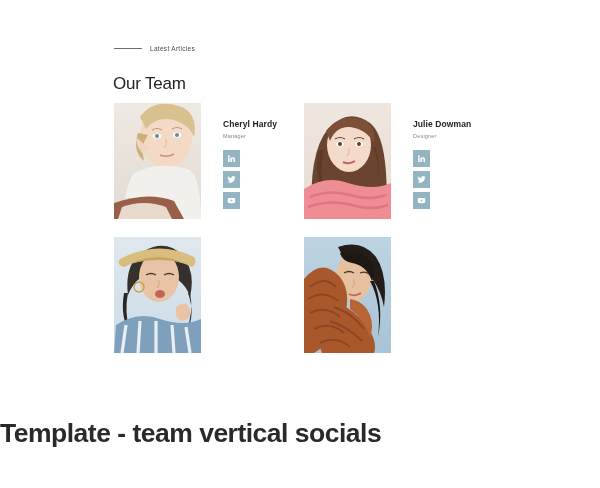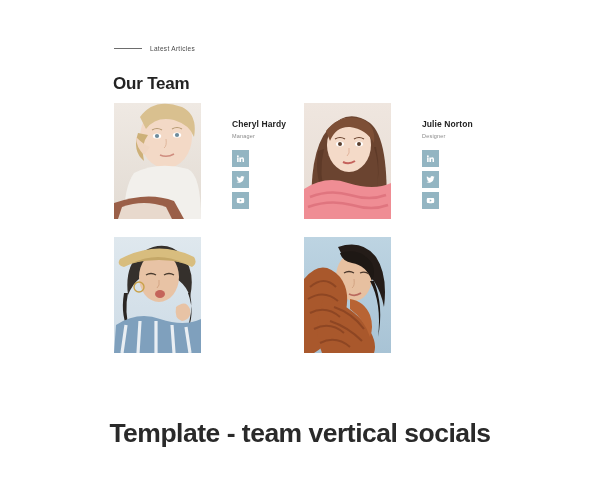--- a/index.html
+++ b/index.html
@@ -40,21 +40,21 @@
     letter-spacing: 0.3px;
     color: #4a4a4a;
     white-space: nowrap;
   }
 
   .section-title {
     position: absolute;
     left: 113px;
     top: 63px;
     font-size: 17px;
-    font-weight: bold;
+    font-weight: normal;
     letter-spacing: -0.2px;
     color: #232323;
     white-space: nowrap;
   }
 
   
   .team-grid {
     position: absolute;
     left: 114px;
     top: 103px;
@@ -77,21 +77,21 @@
     overflow: hidden;
     background: #d8d3cd;
   }
   .member-photo svg {
     display: block;
     width: 87px;
     height: 116px;
   }
 
   .member-info {
-    padding-left: 31px;
+    padding-left: 22px;
     padding-top: 17px;
     display: flex;
     flex-direction: column;
   }
 
   .member-name {
     font-size: 8.5px;
     font-weight: bold;
     color: #232323;
     letter-spacing: 0.1px;
@@ -128,21 +128,20 @@
     height: 9px;
     fill: #ffffff;
   }
 
   
   .page-caption {
     position: absolute;
     left: 0;
     right: 0;
     top: 418px;
-    text-align: center;
     font-size: 26.5px;
     font-weight: bold;
     letter-spacing: -0.5px;
     color: #2a2a2a;
   }
 </style>
 </head>
 <body>
 
 <div class="page">
@@ -228,21 +227,21 @@
           <path d="M31 36 Q36 33 41 36" stroke="#6b4430" stroke-width="1.2" fill="none"></path>
           <path d="M50 36 Q55 33 60 36" stroke="#6b4430" stroke-width="1.2" fill="none"></path>
           <path d="M45 45 Q46 51 43 53" stroke="#e2b49c" stroke-width="1" fill="none"></path>
           <path d="M39 59 Q45 62 51 58" stroke="#c4625c" stroke-width="2" fill="none"></path>
           <path d="M0 86 Q22 72 44 80 Q70 88 87 80 L87 116 L0 116 Z" fill="#ef8d94"></path>
           <path d="M6 94 Q26 86 46 92 Q66 98 82 92" stroke="#e0757f" stroke-width="2.5" fill="none"></path>
           <path d="M4 104 Q26 96 48 102 Q68 108 84 102" stroke="#e0757f" stroke-width="2.5" fill="none"></path>
         </svg>
       </div>
       <div class="member-info">
-        <div class="member-name">Julie Norton</div>
+        <div class="member-name">Julie Dowman</div>
         <div class="member-role">Designer</div>
         <div class="social-stack">
           <a class="social-tile">
             <svg viewBox="0 0 24 24" aria-hidden="true">
                 <path d="M4.98 3.5a2.5 2.5 0 1 1 0 5 2.5 2.5 0 0 1 0-5zM3 9h4v12H3zM9 9h3.8v1.7h.05c.53-1 1.83-2.05 3.77-2.05 4.03 0 4.78 2.65 4.78 6.1V21h-4v-5.4c0-1.29-.02-2.95-1.8-2.95-1.8 0-2.07 1.4-2.07 2.85V21H9z"></path>
               </svg>
           </a>
           <a class="social-tile">
             <svg viewBox="0 0 24 24" aria-hidden="true">
                 <path d="M23 4.9c-.8.36-1.7.6-2.6.72a4.5 4.5 0 0 0 2-2.5c-.9.53-1.9.9-2.9 1.1a4.5 4.5 0 0 0-7.7 4.1A12.8 12.8 0 0 1 2.5 3.6a4.5 4.5 0 0 0 1.4 6 4.4 4.4 0 0 1-2-.56v.06a4.5 4.5 0 0 0 3.6 4.4 4.5 4.5 0 0 1-2 .08 4.5 4.5 0 0 0 4.2 3.1A9 9 0 0 1 1 18.6a12.7 12.7 0 0 0 6.9 2c8.3 0 12.8-6.9 12.8-12.8v-.6A9 9 0 0 0 23 4.9z"></path>

